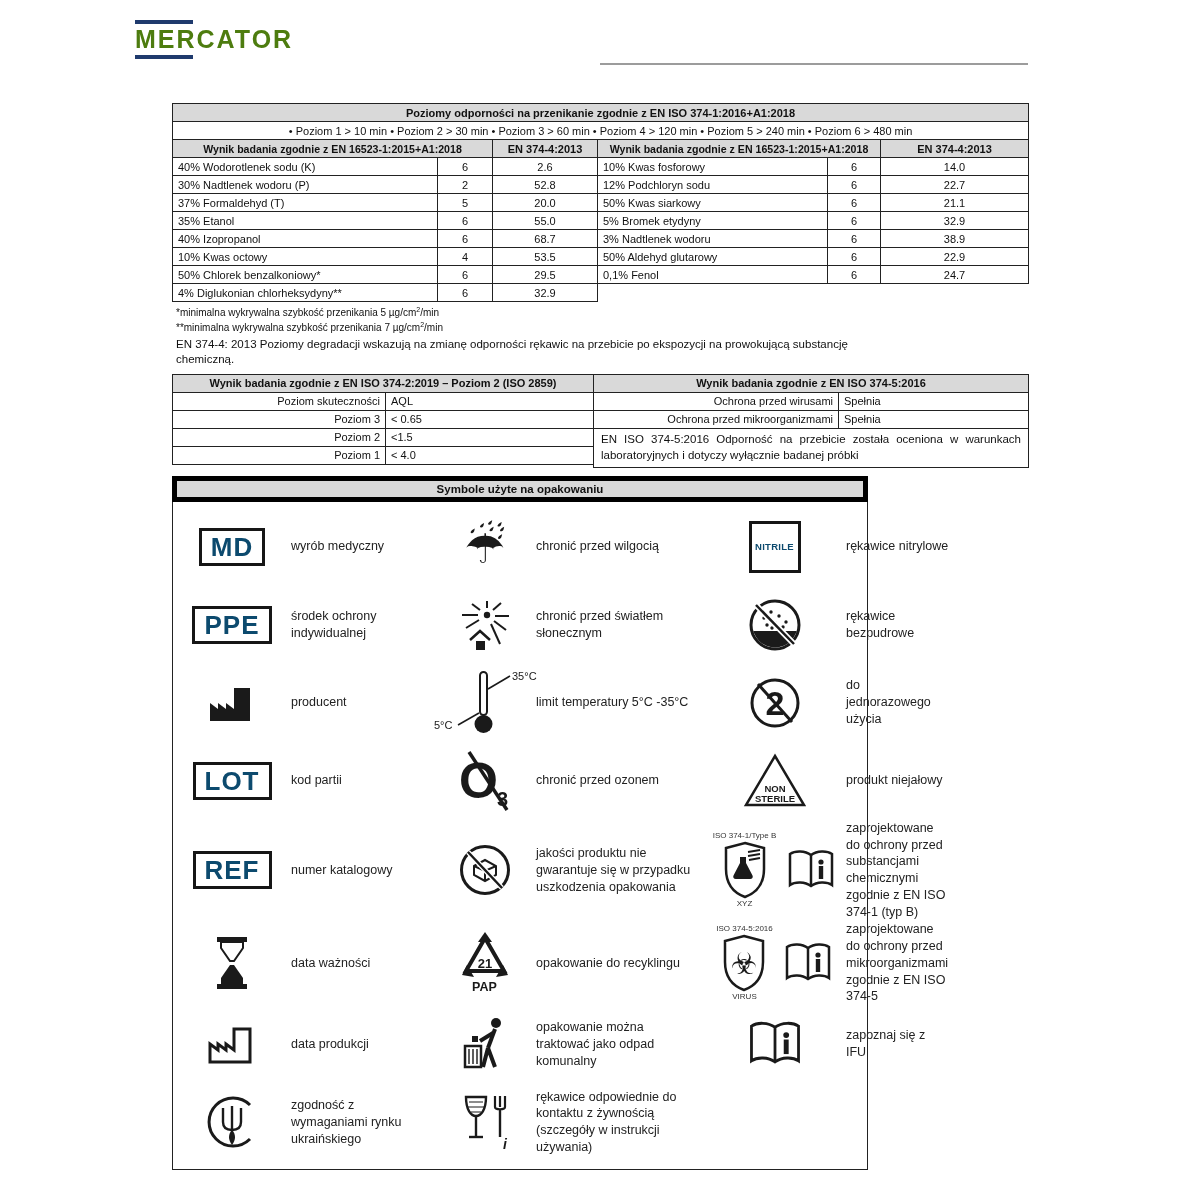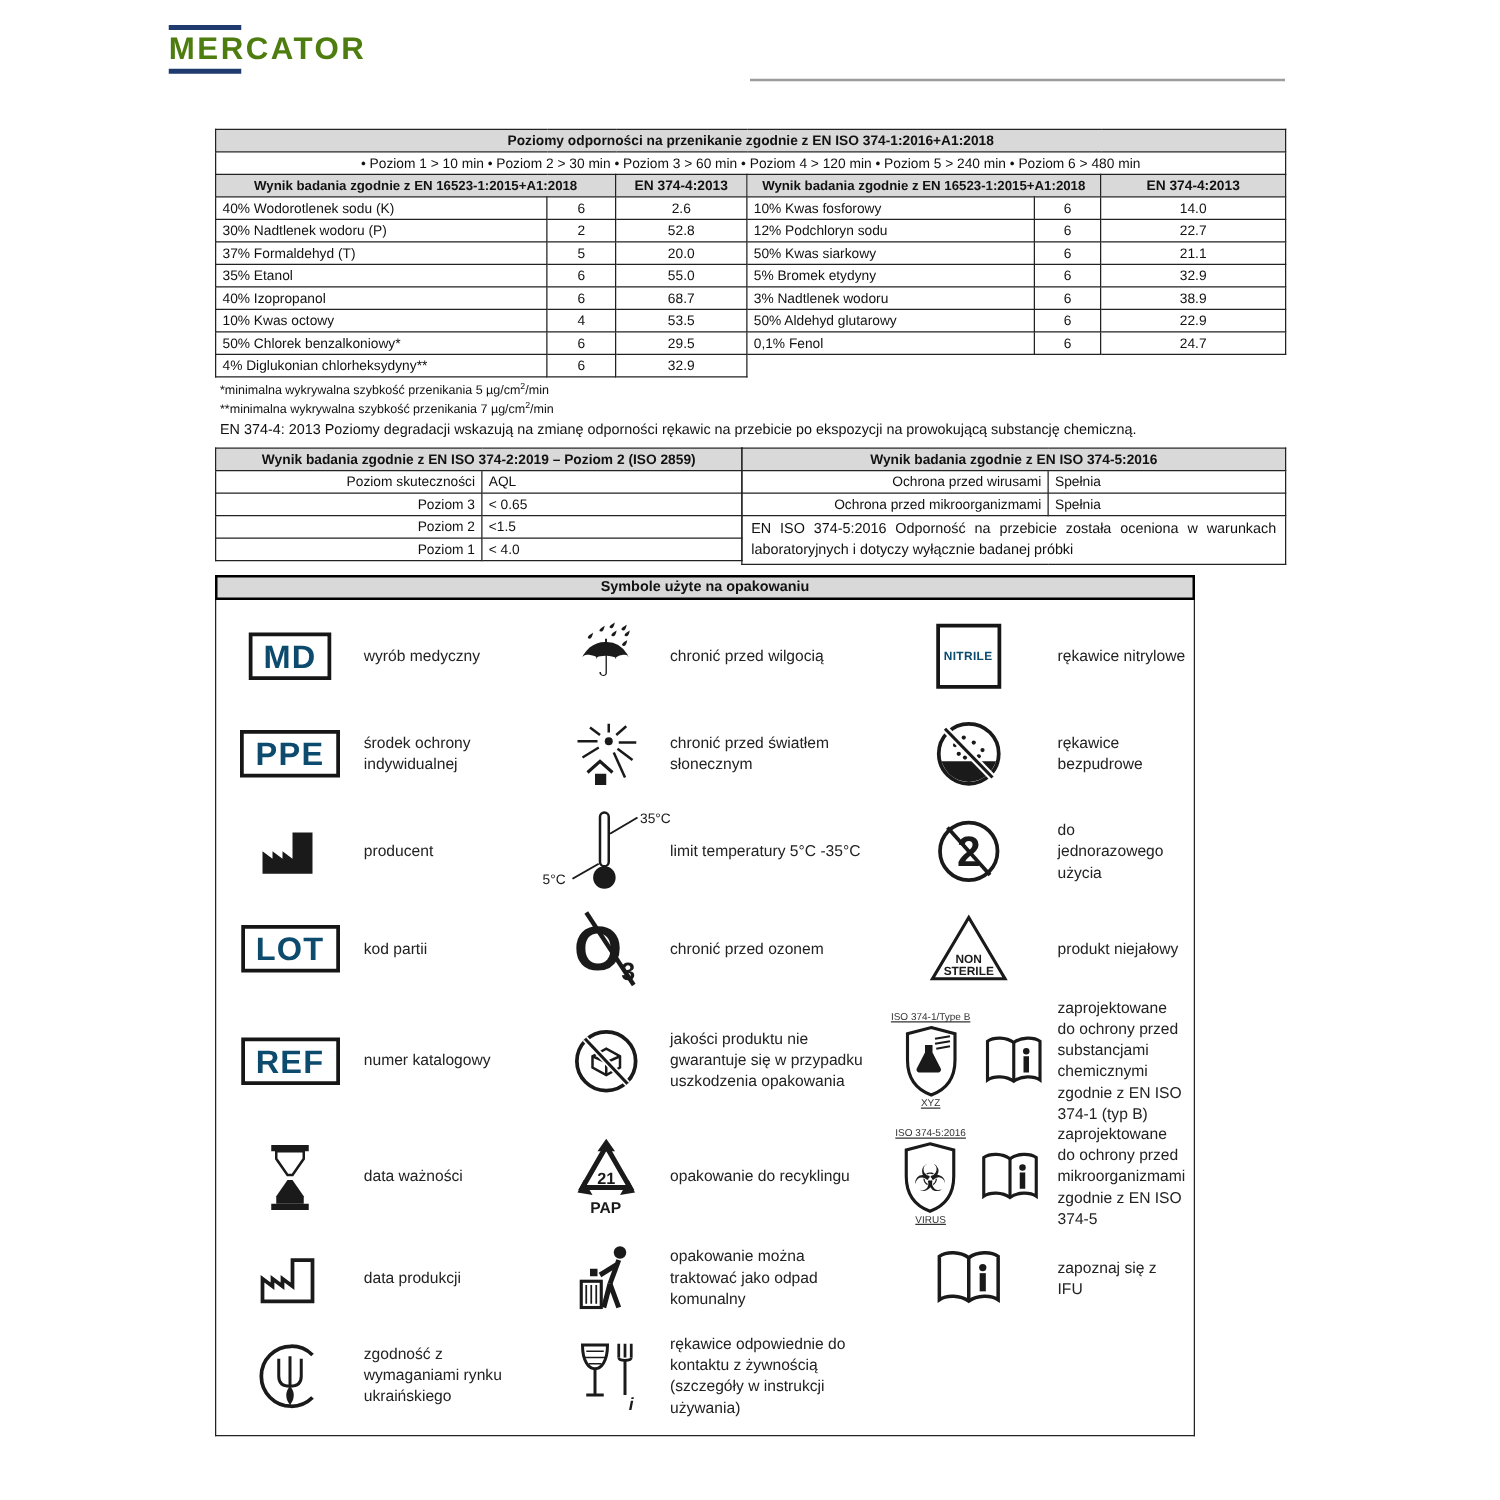--- a/index.html
+++ b/index.html
@@ -12,21 +12,21 @@
 
   
   .logo{position:absolute;left:135px;top:20px;color:#4d7c0f;}
   .logo .bar{width:58px;height:4px;background:#1f3a6d;}
   .logo .bar.top{margin-bottom:3px;}
   .logo .bar.bot{margin-top:3px;}
   .logo .word{font-size:25px;font-weight:bold;letter-spacing:2px;line-height:1;}
   .header-rule{position:absolute;left:600px;top:63px;width:428px;height:2px;background:#9c9c9c;}
 
   
-  .content{position:absolute;left:172px;top:103px;width:784px;}
+  .content{position:absolute;left:172px;top:103px;width:696px;}
 
   table{border-collapse:collapse;table-layout:fixed;width:100%;}
   td{border:1px solid #222;font-size:11px;padding:1px 5px;height:15px;color:#111;
      overflow:hidden;white-space:nowrap;}
   .gray{background:#d9d9d9;}
   .b{font-weight:bold;}
   .c{text-align:center;}
   .r{text-align:right;}
   .th-small{font-size:10.6px;margin-left:15px;}
   td.empty{border:none;background:#fff;}
@@ -36,34 +36,34 @@
   .fn sup{font-size:7px;}
   .fn-big{font-size:11.5px;margin-top:2px;}
 
   .bottom-tables{display:flex;margin-top:6px;align-items:flex-start;}
   .bt-left{width:421px;}
   .bt-right{width:435px;margin-left:-1px;border-radius:23px;}
   .note-cell{white-space:normal;text-align:justify;vertical-align:top;
              font-size:11.5px;line-height:1.45;height:34px;padding:2px 7px;}
 
   
-  .sym-header{margin-top:8px;border:2px solid #000000;background:#d9d9d9;
+  .sym-header{margin-top:8px;border:5px solid #000000;background:#d9d9d9;
     text-align:center;font-weight:bold;font-size:11.5px;padding:2px 0;}
   .sym-panel{border:1px solid #222;border-top:none;padding:6px 0 8px 0;}
   .sym-grid{display:grid;grid-template-columns:118px 142px 103px 167px 143px 1fr;
     grid-auto-rows:minmax(78px,auto);align-items:center;}
   .sg-icon{justify-self:center;display:flex;flex-direction:column;align-items:center;color:#1a1a1a;}
   .sg-label{font-size:12.5px;line-height:1.35;color:#222;padding-right:8px;white-space:normal;}
   .badge{display:inline-flex;align-items:center;justify-content:center;
     border:3px solid #161616;font-weight:bold;color:#0c4a6e;background:#fff;}
   .badge-lg{font-size:26px;letter-spacing:1px;padding:3px 9px;line-height:1;}
   .badge-sm{width:46px;height:46px;font-size:9.5px;letter-spacing:0.3px;}
   .glyph-umbrella{font-size:46px;line-height:1;color:#1a1a1a;
     font-family:"DejaVu Sans","Liberation Sans",sans-serif;}
-  .cap{font-size:8px;color:#333;line-height:1.3;text-align:center;white-space:nowrap;text-decoration:underline;}
+  .cap{font-size:8px;color:#333;line-height:1.3;text-align:center;white-space:nowrap;}
   .pair{display:flex;align-items:center;gap:10px;}
   .capwrap{display:flex;flex-direction:column;align-items:center;}
   .pap{font-size:12.5px;font-weight:bold;margin-top:-2px;}
   svg text{font-family:"Liberation Sans","DejaVu Sans",sans-serif;fill:#1a1a1a;}
   svg text.dj{font-family:"DejaVu Sans",sans-serif;}
 </style>
 </head>
 <body>
 
 <div class="page">

